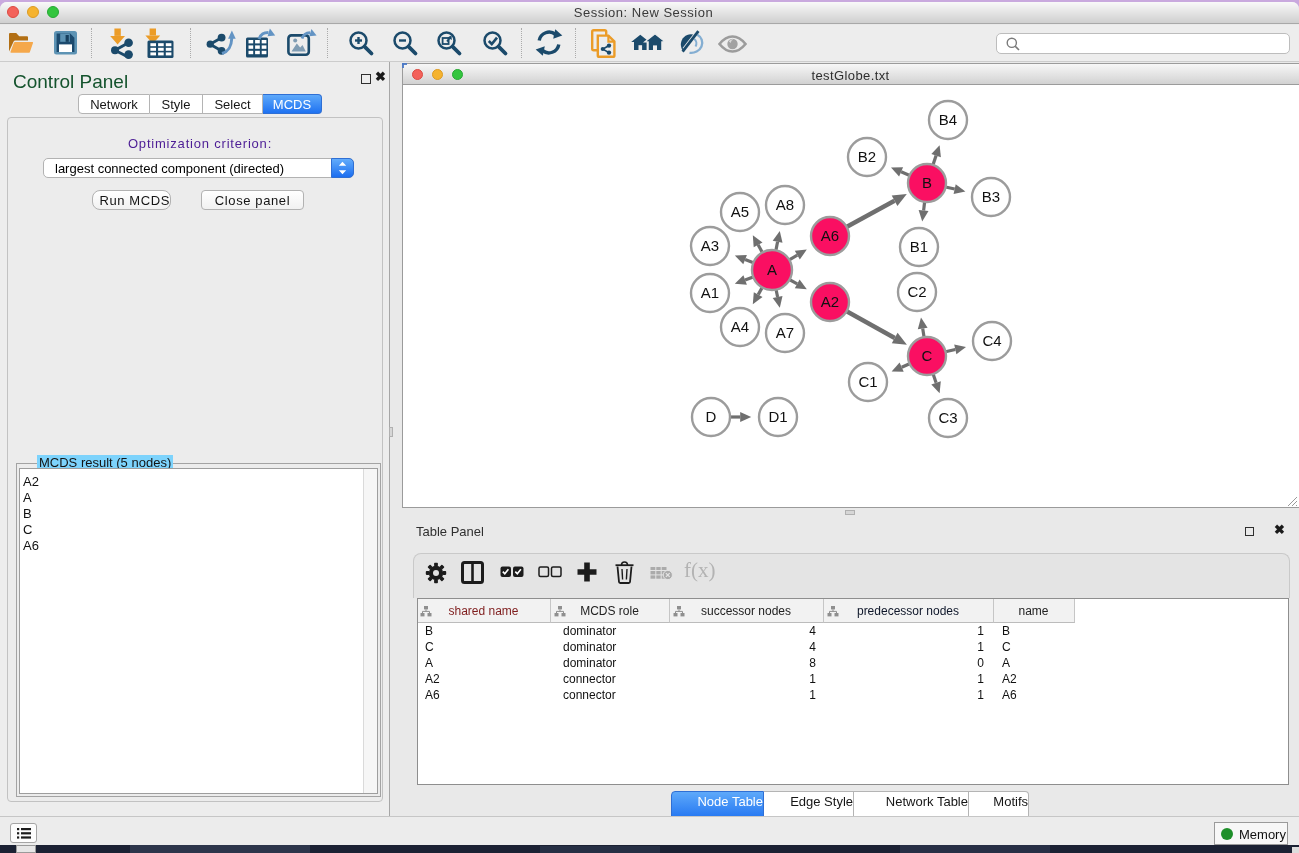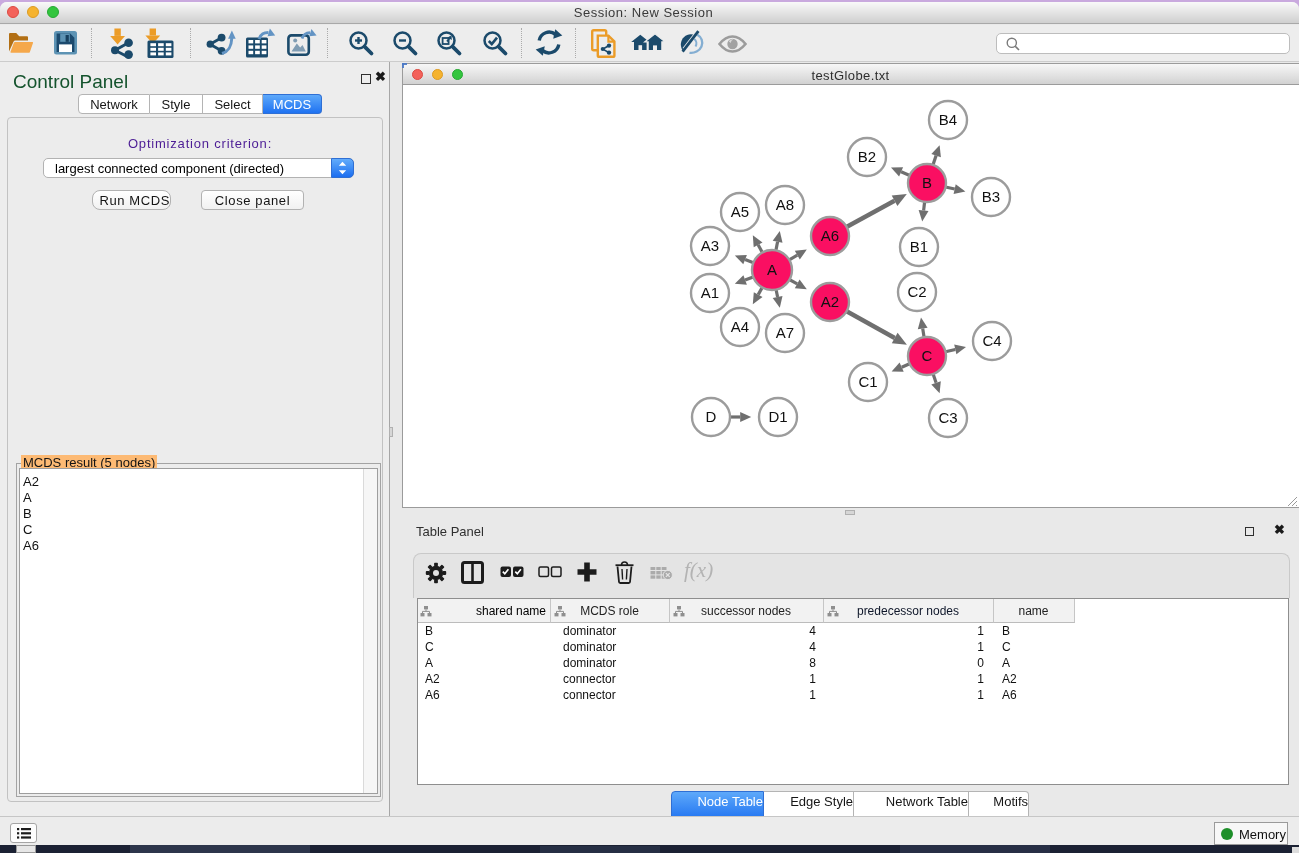--- a/index.html
+++ b/index.html
@@ -183,21 +183,21 @@
 <div class="abs" style="left:55px;top:161px;font-size:13px;color:#000000">largest connected component (directed)</div>
 <div class="abs" style="left:331px;top:158px;width:23px;height:20px;background:linear-gradient(#62acfb,#1c6ef0);border-radius:0 5px 5px 0;border:1px solid #2f6fd4"></div>
 <svg class="abs" style="left:336px;top:161px" width="13" height="14" viewBox="0 0 13 14">
 <path d="M6.5,0.8 L10.2,4.8 L2.8,4.8 Z" fill="#fff"></path>
     <path d="M6.5,13.2 L10.2,9.2 L2.8,9.2 Z" fill="#fff"></path>
   </svg>
 <div class="abs" style="left:92px;top:190px;width:79px;height:20px;background:linear-gradient(#ffffff,#f1f1f1);border:1px solid #b2b2b2;border-radius:8px;font-size:13px;letter-spacing:0.6px;text-align:right;line-height:19px;color:#141414">Run MCDS</div>
 <div class="abs" style="left:201px;top:190px;width:103px;height:20px;background:linear-gradient(#ffffff,#f1f1f1);border:1px solid #b2b2b2;border-radius:4px;font-size:13px;letter-spacing:0.6px;text-align:center;line-height:19px;color:#141414">Close panel</div>
 
 <div class="abs" style="left:16px;top:463px;width:365px;height:334px;border:1px solid #a3a3a3"></div>
-<div class="abs" style="left:21px;top:455px;background:#fdba74;padding:0 2px;font-size:13px;color:#141414">MCDS result (5 nodes)</div>
+<div class="abs" style="left:37px;top:455px;background:#7dd3fc;padding:0 2px;font-size:13px;color:#141414">MCDS result (5 nodes)</div>
 <div class="abs" style="left:19px;top:468px;width:359px;height:326px;background:#fff;border:1px solid #9e9e9e"></div>
 <div class="abs" style="left:363px;top:469px;width:14px;height:324px;background:#f6f6f6;border-left:1px solid #dadada"></div>
 <div class="abs" style="left:23px;top:474px;font-size:13px;line-height:16px;color:#111">A2<br>A<br>B<br>C<br>A6</div>
 
 <div class="abs" style="left:402px;top:63px;width:897px;height:445px;background:#fff;border:1px solid #9b9b9b;border-right:none"></div>
 <div class="abs" style="left:402px;top:63px;width:897px;height:22px;background:linear-gradient(#f7f7f7,#d2d2d2);border:1px solid #9b9b9b;border-right:none"></div>
 <div class="abs" style="left:402px;top:63px;width:5px;height:1.5px;background:#4a79c6;opacity:.9"></div>
 <div class="abs" style="left:402px;top:63px;width:1.5px;height:5px;background:#4a79c6;opacity:.9"></div>
 <div class="abs" style="left:412px;top:69px;width:11px;height:11px;border-radius:50%;background:#f3625b;border:1px solid #dc4a42"></div>
 <div class="abs" style="left:432px;top:69px;width:11px;height:11px;border-radius:50%;background:#f5b32f;border:1px solid #dd9b22"></div>
@@ -353,28 +353,28 @@
       <rect x="0.5" y="5" width="16" height="3.4"></rect>
       <rect x="0.5" y="9.4" width="16" height="3.3"></rect>
     </g>
     <g stroke="#e4e4e4" stroke-width="1">
       <line x1="5.8" y1="1" x2="5.8" y2="13"></line>
       <line x1="11.2" y1="1" x2="11.2" y2="13"></line>
     </g>
     <circle cx="17.8" cy="9" r="4.6" fill="#ababab" stroke="#e4e4e4" stroke-width="1"></circle>
     <path d="M15.9,7.1 L19.7,10.9 M19.7,7.1 L15.9,10.9" stroke="#e4e4e4" stroke-width="1.3"></path>
   </svg>
-<div class="abs" style="left:684px;top:558px;font-family:'Liberation Serif',serif;font-style:italic;font-size:21px;color:#b3b3b3">f(x)</div>
+<div class="abs" style="left:684px;top:558px;font-family:'Liberation Serif',serif;font-size:21px;color:#b3b3b3">f(x)</div>
 <div class="abs" style="left:417px;top:598px;width:872px;height:187px;background:#fff;border:1px solid #8e8e8e"></div>
 <div class="abs" style="left:418px;top:599px;width:133px;height:24px;background:#f2f2f2;border-right:1px solid #c6c6c6;border-bottom:1px solid #bcbcbc"></div>
 <div class="abs" style="left:551px;top:599px;width:119px;height:24px;background:#f2f2f2;border-right:1px solid #c6c6c6;border-bottom:1px solid #bcbcbc"></div>
 <div class="abs" style="left:670px;top:599px;width:154px;height:24px;background:#f2f2f2;border-right:1px solid #c6c6c6;border-bottom:1px solid #bcbcbc"></div>
 <div class="abs" style="left:824px;top:599px;width:170px;height:24px;background:#f2f2f2;border-right:1px solid #c6c6c6;border-bottom:1px solid #bcbcbc"></div>
 <div class="abs" style="left:994px;top:599px;width:81px;height:24px;background:#f2f2f2;border-right:1px solid #c6c6c6;border-bottom:1px solid #bcbcbc"></div>
-<div class="abs" style="left:421px;top:604px;width:125px;text-align:right;font-size:12px;color:#000000">shared name</div>
+<div class="abs" style="left:421px;top:604px;width:125px;text-align:center;font-size:12px;color:#7f1d1d">shared name</div>
 <div class="abs" style="left:554px;top:604px;width:111px;text-align:center;font-size:12px;color:#222">MCDS role</div>
 <div class="abs" style="left:673px;top:604px;width:146px;text-align:center;font-size:12px;color:#222">successor nodes</div>
 <div class="abs" style="left:827px;top:604px;width:162px;text-align:center;font-size:12px;color:#0f172a">predecessor nodes</div>
 <div class="abs" style="left:997px;top:604px;width:73px;text-align:center;font-size:12px;color:#222">name</div>
 <svg class="abs" style="left:420px;top:606px" width="12" height="11" viewBox="0 0 12 11">
     <rect x="4" y="0" width="4" height="3.4" fill="#8f8f8f"></rect>
     <rect x="0.5" y="7" width="4" height="3.4" fill="#8f8f8f"></rect>
     <rect x="7.5" y="7" width="4" height="3.4" fill="#8f8f8f"></rect>
     <path d="M6,3.4 L6,5.4 M2.5,7 L2.5,5.4 L9.5,5.4 L9.5,7" stroke="#8f8f8f" stroke-width="1" fill="none"></path>
   </svg>

